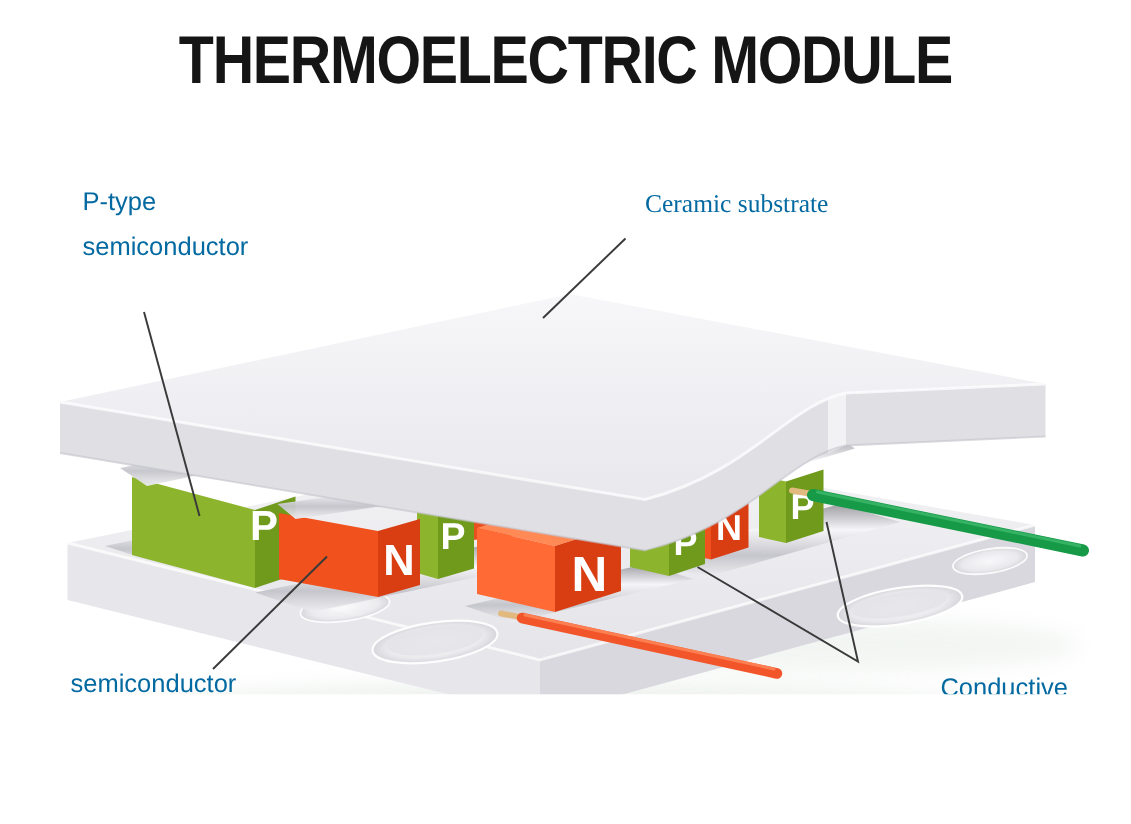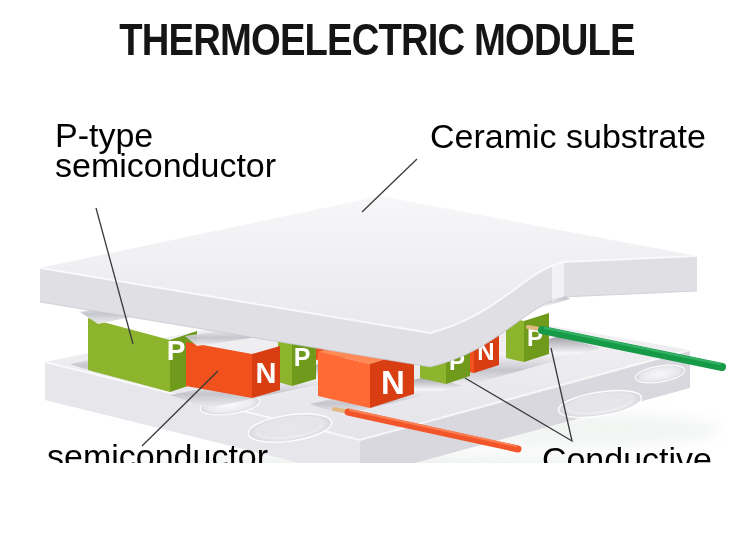--- a/index.html
+++ b/index.html
@@ -6,24 +6,24 @@
   .stage{
     position:relative;width:754px;height:463px;background:#ffffff;
     font-family:"Liberation Sans",sans-serif;overflow:hidden;
   }
   .title{
     position:absolute;top:14px;left:0;width:754px;text-align:center;
     font-size:45px;font-weight:700;color:#151515;letter-spacing:-1px;
     transform:scaleX(0.85);transform-origin:50% 50%;white-space:nowrap;
   }
   .label{
-    position:absolute;font-size:34px;color:#000000;line-height:30px;white-space:nowrap;
+    position:absolute;font-size:17px;color:#0369a1;line-height:30px;white-space:nowrap;
   }
   .label-p{left:55px;top:120px;}
-  .label-ceramic{left:430px;top:121px;}
+  .label-ceramic{left:430px;top:121px;font-family:Liberation Serif, serif;}
   .label-n{left:47px;top:441px;}
   .label-cond{right:42px;top:444px;}
   svg{position:absolute;left:0;top:0;}
   .blk-letter{font-family:"Liberation Sans",sans-serif;font-weight:700;}
 </style>
 </head>
 <body>
 
 <div class="stage">
 

